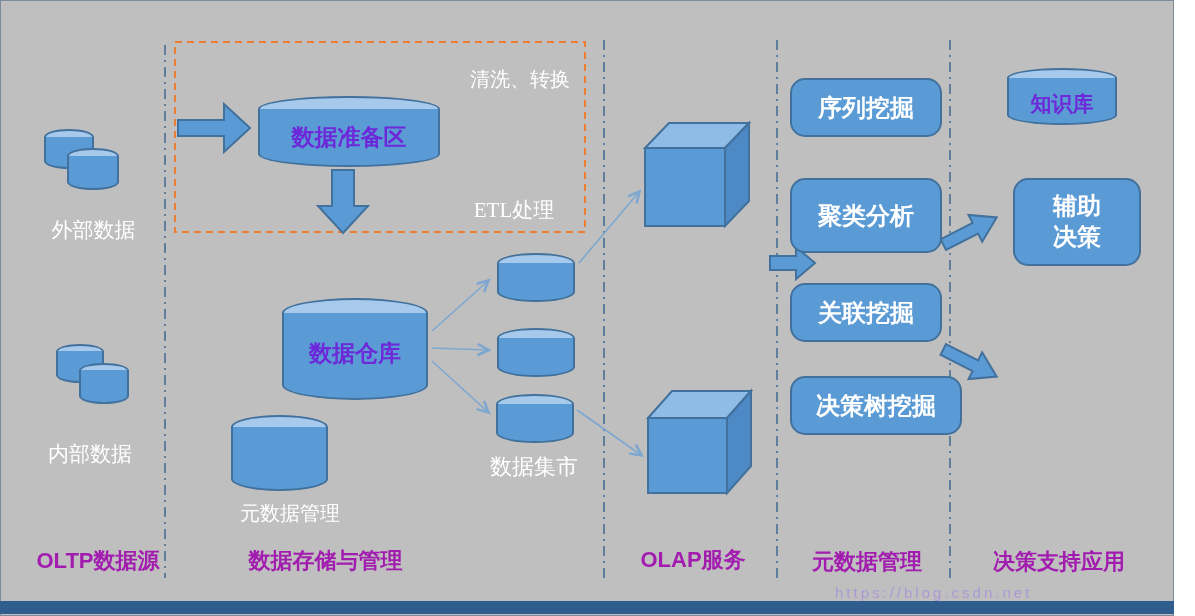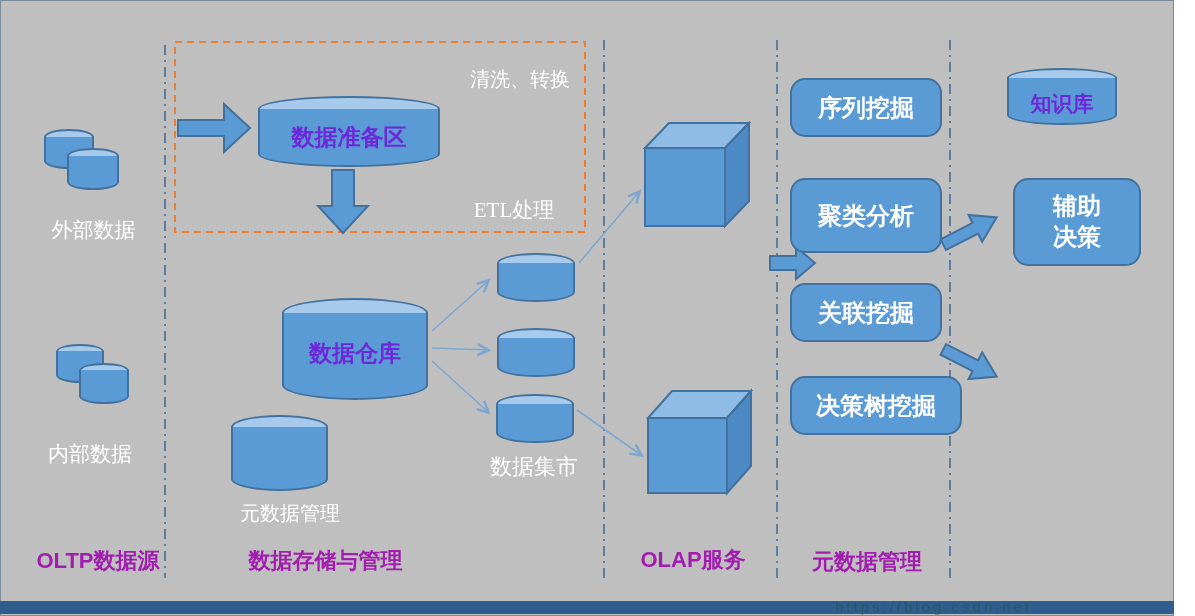--- a/index.html
+++ b/index.html
@@ -21,22 +21,22 @@
   
   .pill{position:absolute;z-index:3;background:#5b9bd5;border:2px solid #41719c;border-radius:15px;
         color:#fff;font-family:"Liberation Serif",serif;font-weight:bold;display:flex;
         align-items:center;justify-content:center;text-align:center;box-sizing:border-box;}
   .prewrap{white-space:pre-line;}
   
   .lbl{position:absolute;z-index:4;color:#fff;font-family:"Liberation Serif",serif;
        font-weight:normal;text-align:center;}
   .zone{position:absolute;z-index:4;color:#a21caf;font-family:"Liberation Sans",sans-serif;
         font-weight:bold;font-size:22px;text-align:center;white-space:nowrap;}
-  #watermark{position:absolute;z-index:5;left:835px;top:584px;width:360px;color:#14532d;
-             opacity:.38;font-size:15px;letter-spacing:3px;white-space:nowrap;margin-top:14px;}
+  #watermark{position:absolute;z-index:5;left:835px;top:584px;width:360px;color:#8b5cf6;
+             opacity:.38;font-size:15px;letter-spacing:3px;white-space:nowrap;}
   
   #cyl-ext-1{left:44px;top:129px;width:50px;height:40px;}
   #cyl-ext-2{left:67px;top:148px;width:52px;height:42px;}
   #cyl-int-1{left:56px;top:344px;width:48px;height:39px;}
   #cyl-int-2{left:79px;top:363px;width:50px;height:41px;}
   #cyl-staging{left:258px;top:96px;width:182px;height:71px;}
   #cyl-warehouse{left:282px;top:298px;width:146px;height:102px;}
   #cyl-metadata{left:231px;top:415px;width:97px;height:76px;}
   #cyl-mart-1{left:497px;top:253px;width:78px;height:49px;}
   #cyl-mart-2{left:497px;top:328px;width:78px;height:49px;}
@@ -153,16 +153,17 @@
   <div class="lbl" style="left:34px;top:440px;width:112px;font-size:21px">内部数据</div>
   <div class="lbl" style="left:452px;top:66px;width:136px;font-size:20px">清洗、转换</div>
   <div class="lbl" style="left:464px;top:196px;width:100px;font-size:21px">ETL处理</div>
   <div class="lbl" style="left:225px;top:500px;width:130px;font-size:20px">元数据管理</div>
   <div class="lbl" style="left:481px;top:452px;width:106px;font-size:22px">数据集市</div>
 
   <div class="zone" style="left:32px;top:546px;width:132px">OLTP数据源</div>
   <div class="zone" style="left:238px;top:546px;width:175px">数据存储与管理</div>
   <div class="zone" style="left:637px;top:545px;width:112px">OLAP服务</div>
   <div class="zone" style="left:812px;top:547px;width:100px">元数据管理</div>
+  <div class="zone" style="left:983px;top:547px;width:152px">决策支持应用</div>
 
   <div id="bottom-bar"></div>
   <div id="watermark">https://blog.csdn.net</div>
 </div>
 
 </body></html>

